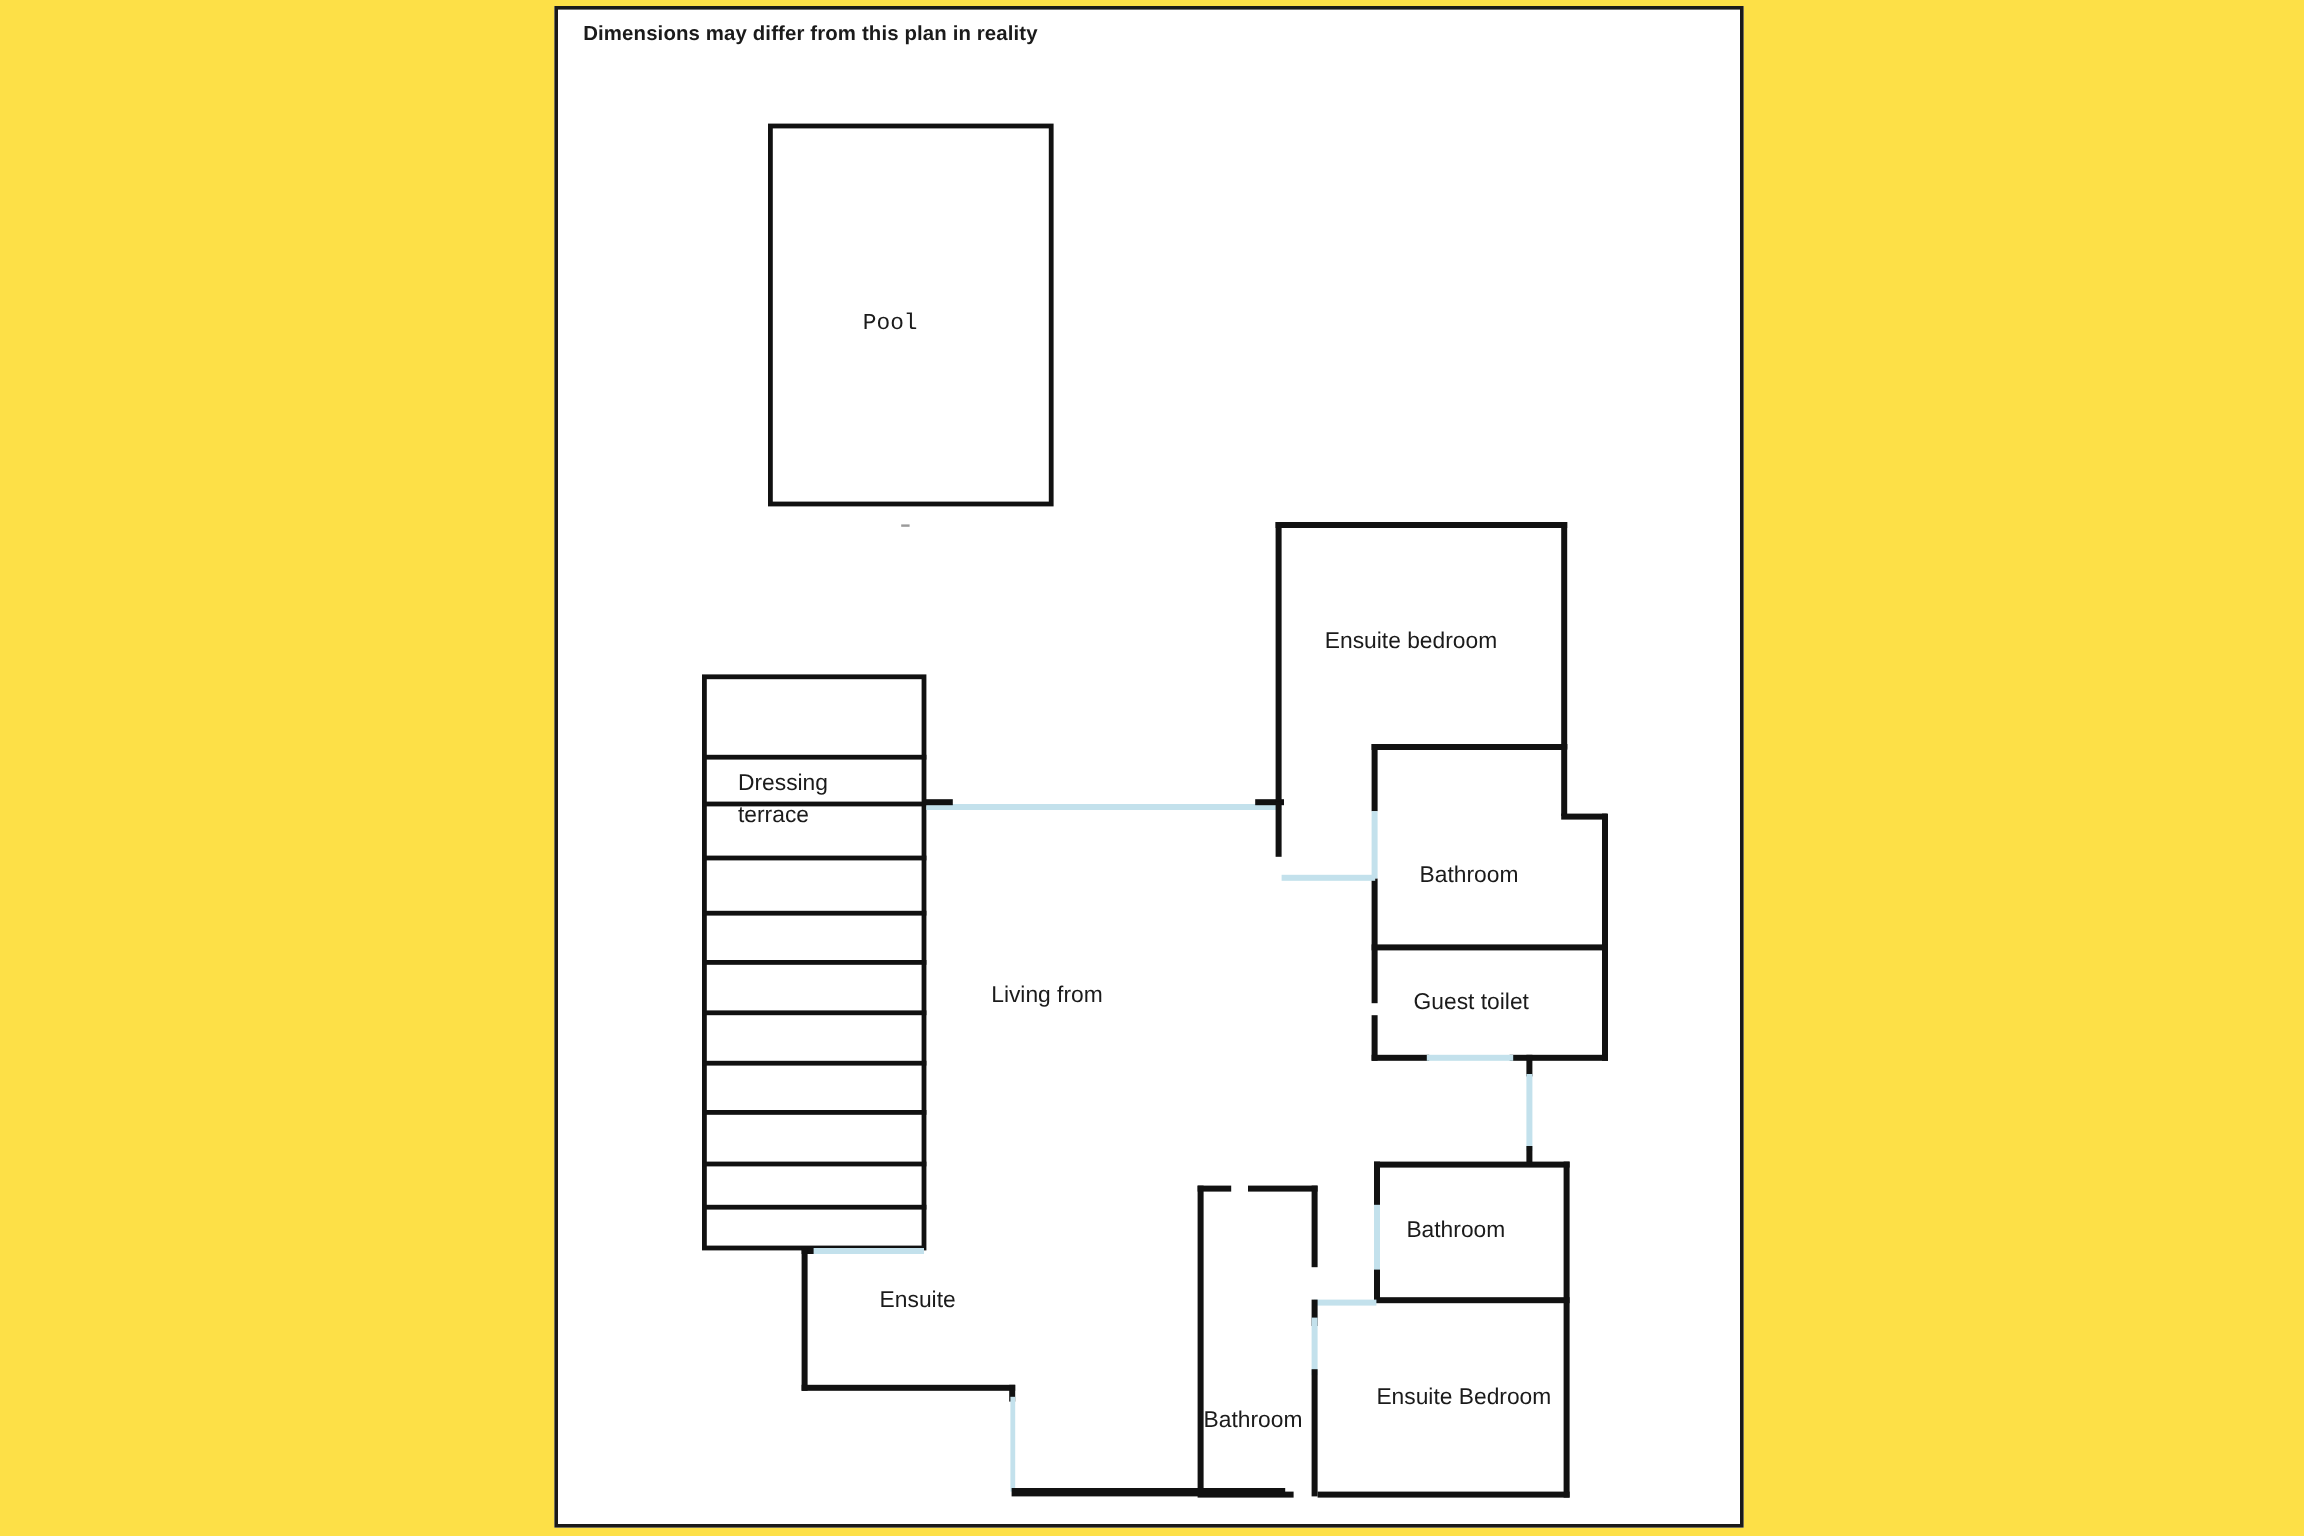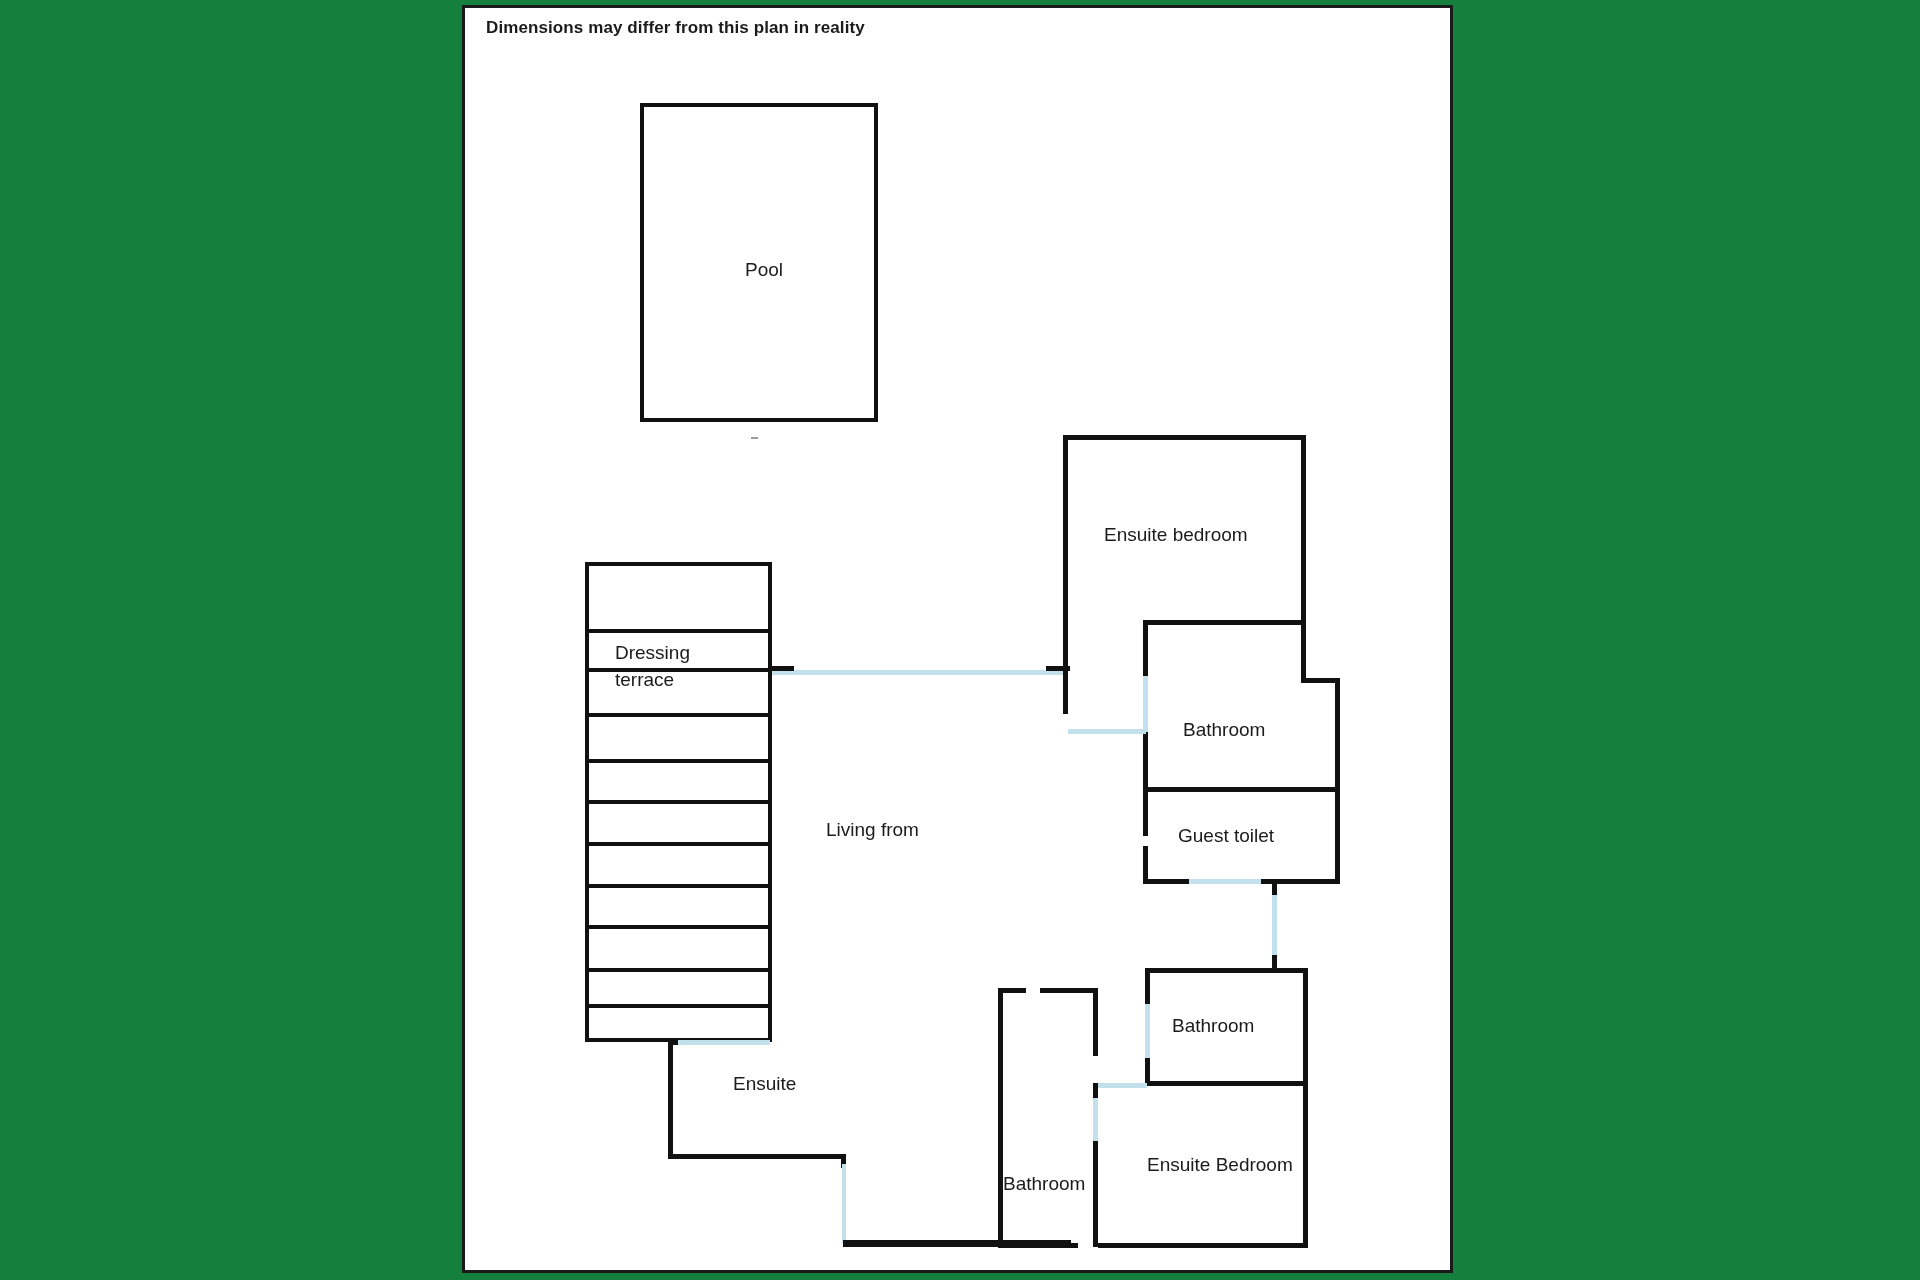--- a/index.html
+++ b/index.html
@@ -11,21 +11,21 @@
   body {
     width: 1920px;
     height: 1280px;
     font-family: "Liberation Sans", sans-serif;
     overflow: hidden;
   }
   #stage {
     position: relative;
     width: 1920px;
     height: 1280px;
-    background: #15803d;
+    background: #fde047;
     text-align: right;
   }
   
   #sheet {
     position: absolute;
     left: 462px;
     top: 5px;
     width: 991px;
     height: 1268px;
     border: 3px solid #1a1a1a;
@@ -73,21 +73,21 @@
 </head>
 <body>
 
 <div id="stage">
 
   <div id="sheet"></div>
 
   <div class="note">Dimensions may differ from this plan in reality</div>
 
   <div class="room-box" style="left:640px; top:103px; width:238px; height:319px;"></div>
-  <div class="label" style="left:745px; top:258px;">Pool</div>
+  <div class="label" style="left:719px; top:258px;font-family:Liberation Mono, monospace;">Pool</div>
   <div class="tick" style="left:751px; top:437px; width:7px; height:2px;"></div>
 
   <div class="room-box" style="left:585px; top:562px; width:187px; height:480px;"></div>
 
   <div class="wall" style="left:585px; top:629px; width:187px; height:4px;"></div>
   <div class="wall" style="left:585px; top:668px; width:187px; height:4px;"></div>
   <div class="wall" style="left:585px; top:713px; width:187px; height:4px;"></div>
   <div class="wall" style="left:585px; top:759px; width:187px; height:4px;"></div>
   <div class="wall" style="left:585px; top:800px; width:187px; height:4px;"></div>
   <div class="wall" style="left:585px; top:842px; width:187px; height:4px;"></div>

